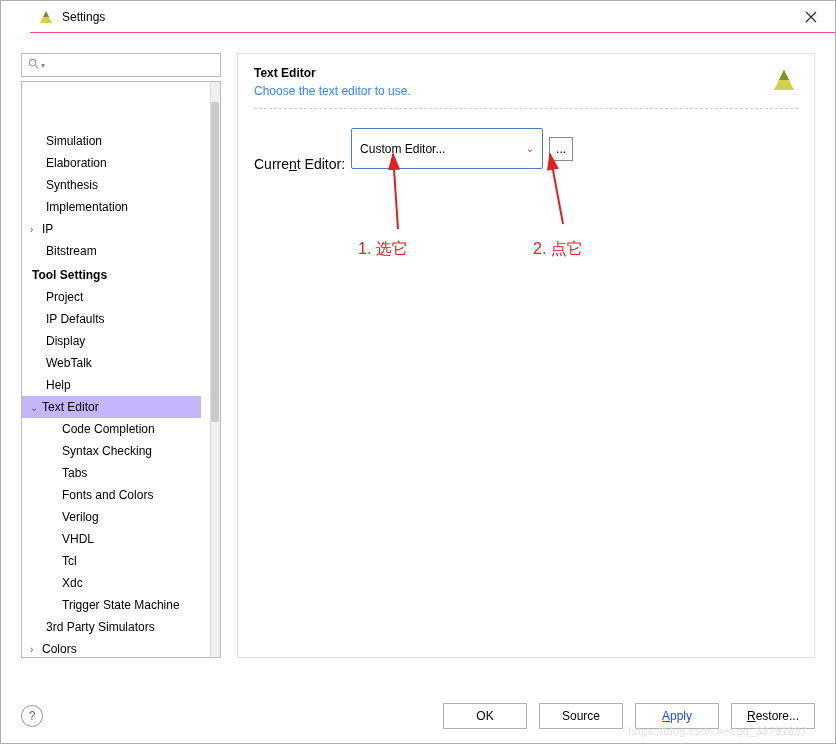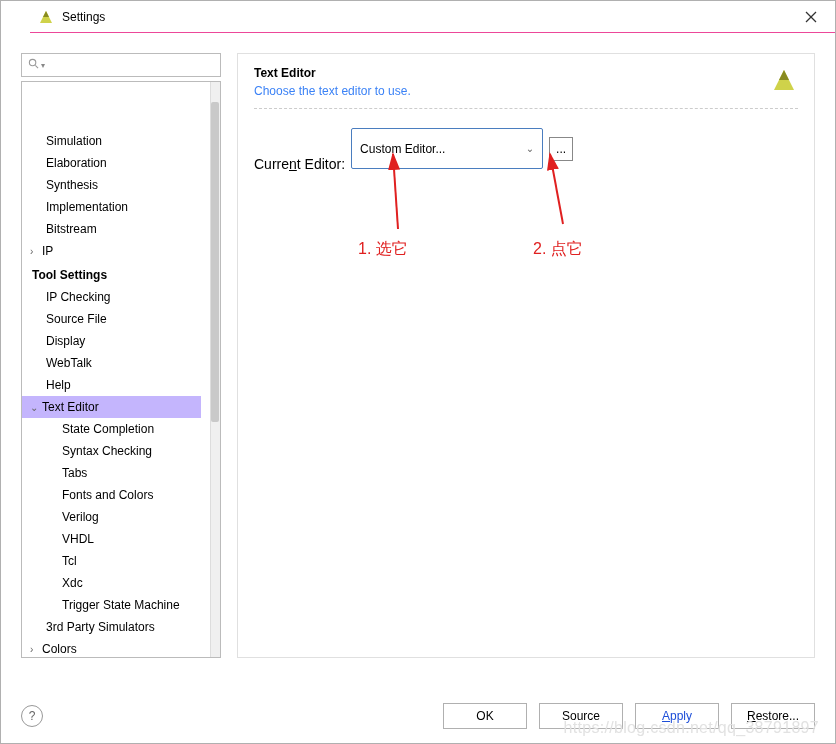--- a/index.html
+++ b/index.html
@@ -46,21 +46,21 @@
     .annotations { position: absolute; top: 60px; left: 100px; pointer-events: none; }
     .annot-text { font-size: 16px; fill: #e02020; font-family: sans-serif; }
     
     .button-bar { position: absolute; bottom: 14px; left: 0; right: 0; display: flex; align-items: center; padding: 0 20px; gap: 12px; }
     .button-bar .spacer { flex: 1; }
     .help-btn { width: 22px; height: 22px; border: 1px solid #999; border-radius: 50%; display: flex; align-items: center; justify-content: center; font-size: 12px; color: #666; cursor: pointer; }
     .dlg-btn { min-width: 84px; height: 26px; border: 1px solid #b0b0b0; background: #fff; font-size: 12px; cursor: pointer; padding: 0 10px; }
     .dlg-btn.disabled { color: #1d4ed8; }
     .dlg-btn .u { text-decoration: underline; }
     
-    .watermark { position: absolute; bottom: 6px; right: 16px; font-size: 16px; color: #e2e2e2; letter-spacing: 0.3px; }
+    .watermark { position: absolute; bottom: 6px; right: 28px; font-size: 11px; color: #e2e2e2; letter-spacing: 0.3px; }
   </style>
 </head>
 <body>
 
 <div class="title-bar">
   <span class="app-icon">
     <svg viewBox="0 0 16 16">
         <polygon points="2,14 8,2 14,14" fill="#cfd24a"></polygon>
         <polygon points="8,2 11,8 5,8" fill="#898b20"></polygon>
       </svg>
@@ -88,31 +88,31 @@
     </div>
     <div class="tree-container">
       <div class="scrollbar-track">
         <div class="scrollbar-thumb"></div>
       </div>
       <div class="tree">
         <div class="item"><span>Simulation</span></div>
         <div class="item"><span>Elaboration</span></div>
         <div class="item"><span>Synthesis</span></div>
         <div class="item"><span>Implementation</span></div>
+        <div class="item"><span class="expander">›</span><span>IP</span></div>
         <div class="item"><span>Bitstream</span></div>
-        <div class="item"><span class="expander">›</span><span>IP</span></div>
 
         <div class="header">Tool Settings</div>
-        <div class="item"><span>IP Checking</span></div>
-        <div class="item"><span>Source File</span></div>
+        <div class="item"><span>Project</span></div>
+        <div class="item"><span>IP Defaults</span></div>
         <div class="item"><span>Display</span></div>
         <div class="item"><span>WebTalk</span></div>
         <div class="item"><span>Help</span></div>
         <div class="item selected"><span class="expander">⌄</span><span>Text Editor</span></div>
-        <div class="item subsub"><span>State Completion</span></div>
+        <div class="item subsub"><span>Code Completion</span></div>
         <div class="item subsub"><span>Syntax Checking</span></div>
         <div class="item subsub"><span>Tabs</span></div>
         <div class="item subsub"><span>Fonts and Colors</span></div>
         <div class="item subsub"><span>Verilog</span></div>
         <div class="item subsub"><span>VHDL</span></div>
         <div class="item subsub"><span>Tcl</span></div>
         <div class="item subsub"><span>Xdc</span></div>
         <div class="item subsub"><span>Trigger State Machine</span></div>
         <div class="item"><span>3rd Party Simulators</span></div>
         <div class="item"><span class="expander">›</span><span>Colors</span></div>

